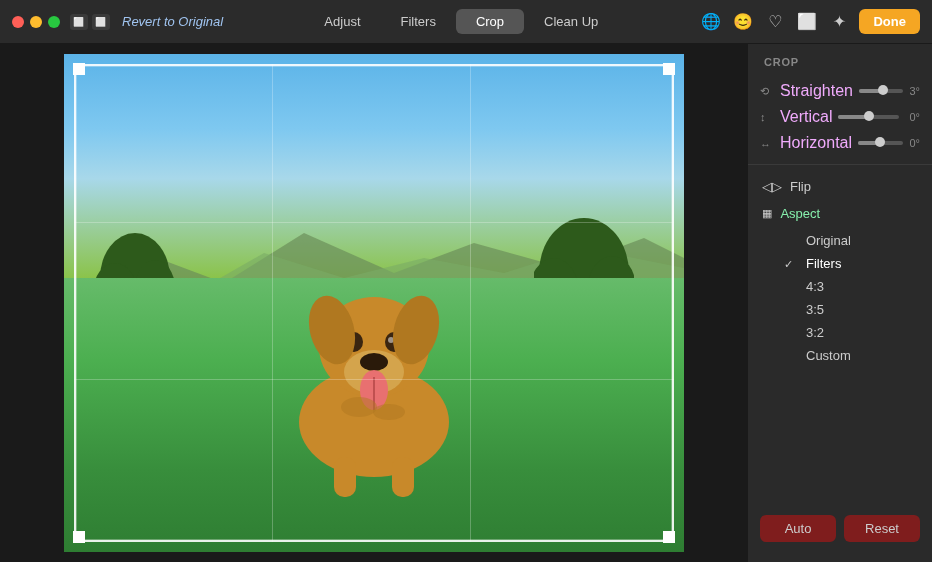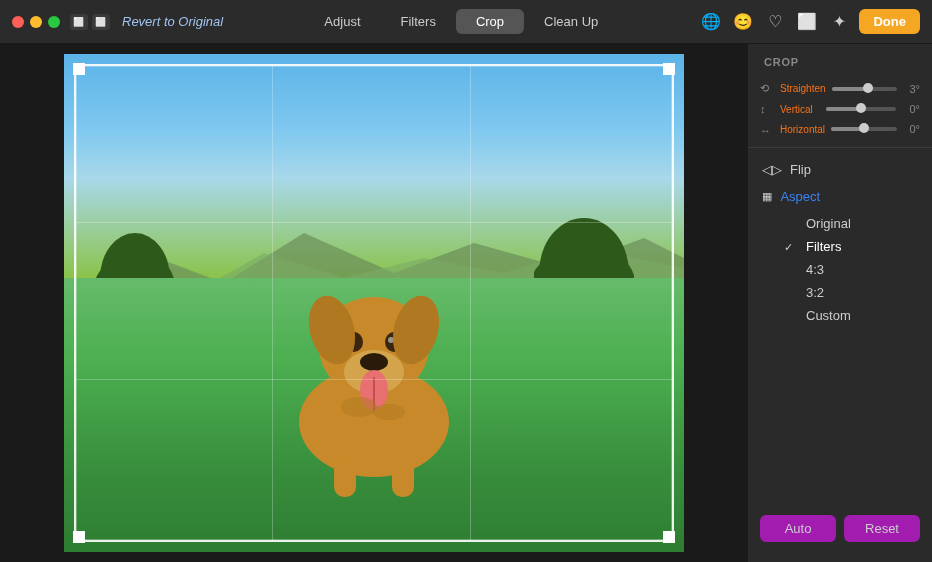--- a/index.html
+++ b/index.html
@@ -270,22 +270,22 @@
       padding: 4px 12px;
       gap: 6px;
     }
     .slider-icon {
       font-size: 11px;
       color: #888;
       width: 14px;
       flex-shrink: 0;
     }
     .slider-label {
-      color: #f97316;
-      font-size: 10px;
+      color: #f0abfc;
+      font-size: 16px;
       flex: 1;
     }
     .slider-track {
       width: 70px;
       height: 4px;
       background: #555;
       border-radius: 2px;
       position: relative;
     }
     .slider-fill {
@@ -336,21 +336,21 @@
       align-items: center;
       padding: 6px 14px;
       gap: 8px;
       cursor: pointer;
     }
     .aspect-icon {
       font-size: 11px;
       color: #ccc;
     }
     .aspect-label {
-      color: #3b82f6;
+      color: #86efac;
       font-size: 13px;
     }
 
     .aspect-options {
       display: flex;
       flex-direction: column;
       padding: 2px 0;
     }
     .aspect-option {
       padding: 4px 16px 4px 36px;
@@ -376,21 +376,21 @@
       gap: 8px;
       padding: 12px 12px 8px 12px;
     }
     .auto-btn, .reset-btn {
       flex: 1;
       padding: 6px 0;
       border-radius: 6px;
       font-size: 13px;
       cursor: pointer;
       text-align: center;
-      background: #a21caf;
+      background: #7f1d1d;
       color: #ccc;
       border: none;
     }
 
     
     .tree-blob {
       fill: #2d5a1b;
     }
     .tree-trunk {
       fill: #5d3a1a;
@@ -567,20 +567,24 @@
       <div class="aspect-option selected">
         <span class="checkmark">✓</span>
         <span>Filters</span>
       </div>
       <div class="aspect-option">
         <span class="checkmark"> </span>
         <span>4:3</span>
       </div>
       <div class="aspect-option">
         <span class="checkmark"> </span>
+        <span>3:5</span>
+      </div>
+      <div class="aspect-option">
+        <span class="checkmark"> </span>
         <span>3:2</span>
       </div>
       <div class="aspect-option">
         <span class="checkmark"> </span>
         <span>Custom</span>
       </div>
     </div>
 
     <div class="panel-bottom">
       <button class="auto-btn">Auto</button>

